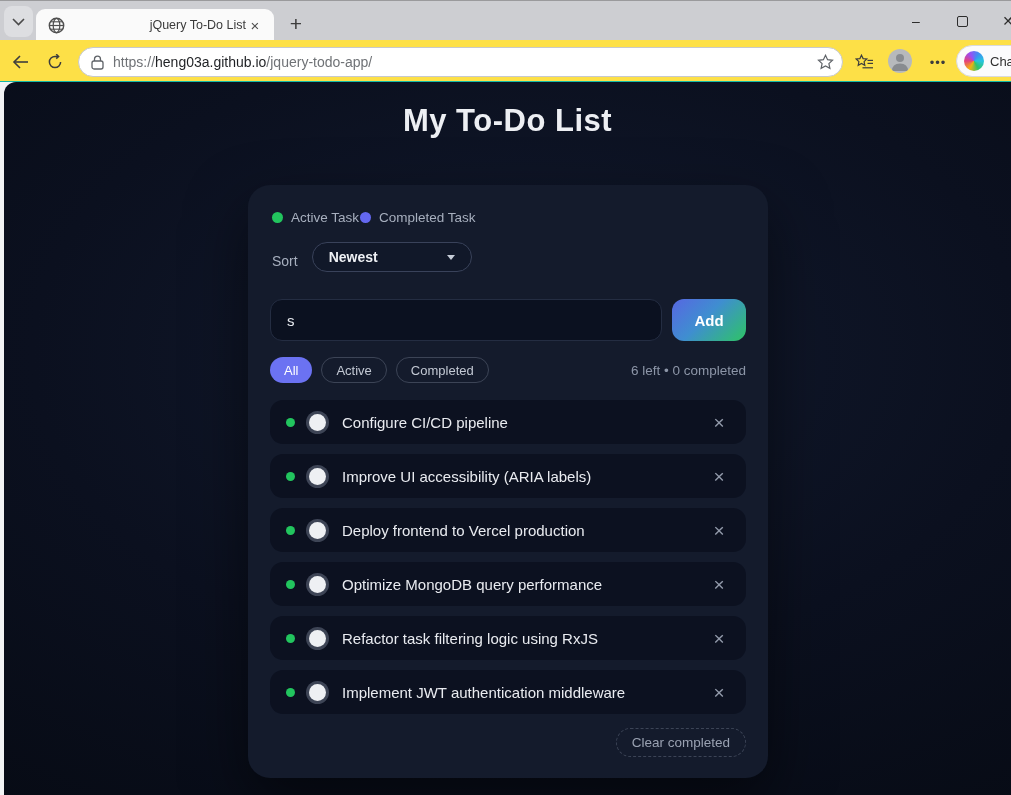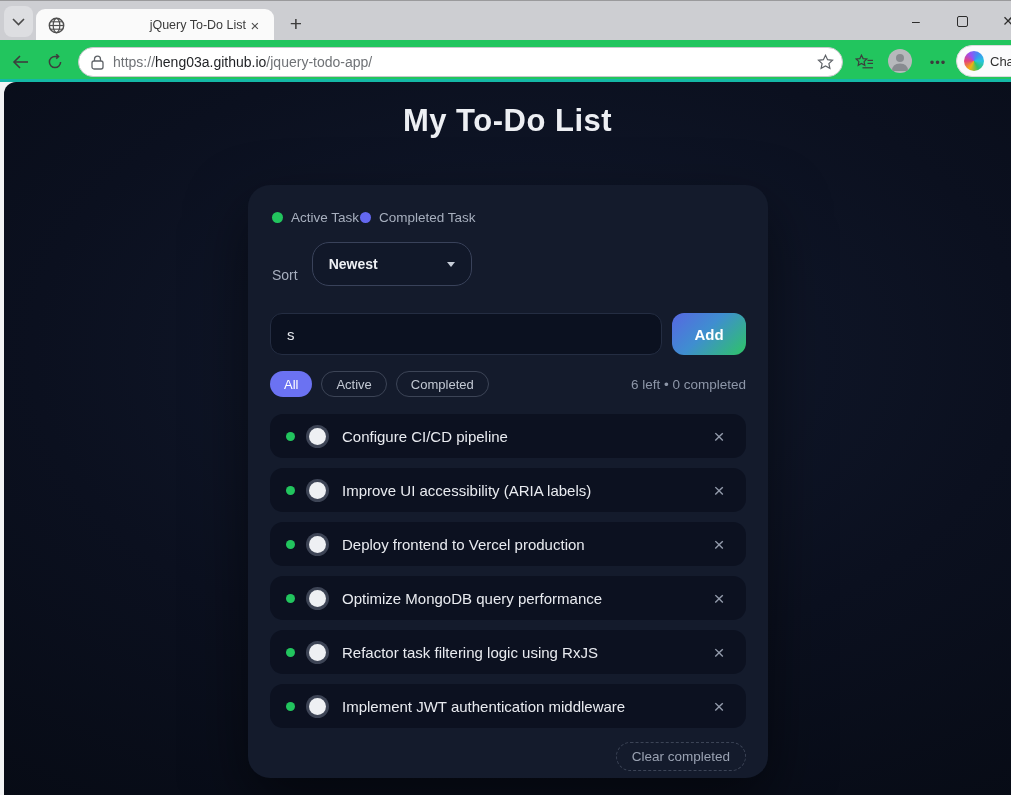--- a/index.html
+++ b/index.html
@@ -10,21 +10,21 @@
   .tabstrip { position:absolute; top:0; left:0; width:1011px; height:40px; background:#cdced2; border-top:1px solid #9a9a9c;text-align:right; }
   .tab-search-btn { position:absolute; top:5px; left:4px; width:29px; height:31px; background:#dddee1; border-radius:8px; display:flex; align-items:center; justify-content:center; cursor:pointer; }
   .tab { position:absolute; top:8px; left:36px; width:238px; height:32px; background:#fafafa; border-radius:9px 9px 0 0; display:flex; align-items:center; padding:0 10px 0 12px; }
   .tab-title { flex:1; font-size:12.5px; color:#3a3a3a; margin-left:8px; white-space:nowrap; overflow:hidden; }
   .tab-close { width:18px; height:18px; display:flex; align-items:center; justify-content:center; color:#4e4e4e; font-size:15px; border-radius:4px; cursor:pointer; }
   .newtab-btn { position:absolute; top:10px; left:283px; width:26px; height:26px; display:flex; align-items:center; justify-content:center; color:#3d3d3d; font-size:21px; font-weight:300; cursor:pointer; }
   .win-controls { position:absolute; top:0; left:893px; height:40px; display:flex; }
   .win-btn { width:46px; height:40px; display:flex; align-items:center; justify-content:center; color:#2c2c2c; font-size:14px; cursor:pointer; }
   .win-max-glyph { width:11px; height:11px; border:1.2px solid #2c2c2c; border-radius:2px; }
 
-  .toolbar { position:absolute; top:40px; left:0; width:1011px; height:42px; background:#22c55e; border-bottom:3px solid #14b8a6; }
+  .toolbar { position:absolute; top:40px; left:0; width:1011px; height:42px; background:#fde047; border-bottom:1px solid #14b8a6; }
   .nav-btn { position:absolute; top:8px; width:28px; height:28px; display:flex; align-items:center; justify-content:center; border-radius:6px; cursor:pointer; }
   .urlbar { position:absolute; top:7px; left:78px; width:765px; height:30px; background:#ffffff; border:1px solid #c7c9cb; border-radius:15px; display:flex; align-items:center; padding:0 8px 0 12px; }
   .url-text { flex:1; font-size:14px; margin-left:9px; white-space:nowrap; overflow:hidden; color:#6f7276; }
   .url-host { color:#1f2124; }
   .urlbar-star { display:flex; align-items:center; cursor:pointer; }
   .tb-icon { position:absolute; top:9px; display:flex; align-items:center; justify-content:center; width:26px; height:26px; cursor:pointer; }
   .avatar { position:absolute; top:9px; left:888px; width:24px; height:24px; border-radius:50%; background:#b7b9bc; overflow:hidden; cursor:pointer; }
   .more-dots { position:absolute; top:9px; left:926px; width:24px; height:26px; color:#3c3c3c; font-size:13px; letter-spacing:1px; display:flex; align-items:center; justify-content:center; cursor:pointer; }
   .copilot-pill { position:absolute; top:5px; left:956px; height:32px; width:70px; background:#fbfbfc; border:1px solid #d9dadc; border-radius:16px 0 0 16px; display:flex; align-items:center; padding-left:7px; cursor:pointer; }
   .copilot-logo { width:20px; height:20px; border-radius:50%; background:conic-gradient(from 210deg,#f2b20e,#e5427b,#9a4ef5,#3f8ef2,#27c4e0,#2ec46a,#f2b20e); }
@@ -39,21 +39,21 @@
   .card { position:absolute; top:103px; left:244px; width:520px; height:593px; background:#141b2c; border-radius:22px;
           box-shadow:0 24px 60px rgba(0,0,0,.5); padding:22px; }
 
   .legend-row { display:flex; align-items:center; gap:1px; height:20px; margin-bottom:15px; padding-left:2px; }
   .legend-item { display:flex; align-items:center; gap:8px; }
   .legend-dot { width:11px; height:11px; border-radius:50%; }
   .legend-label { font-size:13.5px; color:#a7afbe; }
 
   .sort-row { display:flex; align-items:center; gap:14px; margin-bottom:27px; padding-left:2px; }
   .sort-label { font-size:14px; color:#a7afbe; align-self:flex-end; padding-bottom:3px; }
-  .sort-select { width:160px; height:44px; background:#111829; border:1px solid #39425a; border-radius:17px;
+  .sort-select { width:160px; height:30px; background:#111829; border:1px solid #39425a; border-radius:17px;
                  display:flex; align-items:center; justify-content:space-between; padding:0 16px; cursor:pointer; }
   .sort-value { font-size:14px; font-weight:bold; color:#eef0f4; }
   .caret-down { width:0; height:0; border-left:4px solid transparent; border-right:4px solid transparent; border-top:5px solid #c7cdd8; }
 
   .input-row { display:flex; gap:10px; margin-bottom:16px; }
   .todo-input { flex:1; height:42px; background:#0b1120; border:1px solid #242d42; border-radius:12px; color:#e7eaef;
                 font-size:15px; padding:0 16px; outline:none; font-family:inherit; }
   .add-btn { width:74px; height:42px; border:none; border-radius:12px; color:#ffffff; font-size:15px; font-weight:bold;
              font-family:inherit; background:linear-gradient(135deg,#5767e2 0%,#3f8ed0 45%,#2ec465 100%); cursor:pointer; }
 

